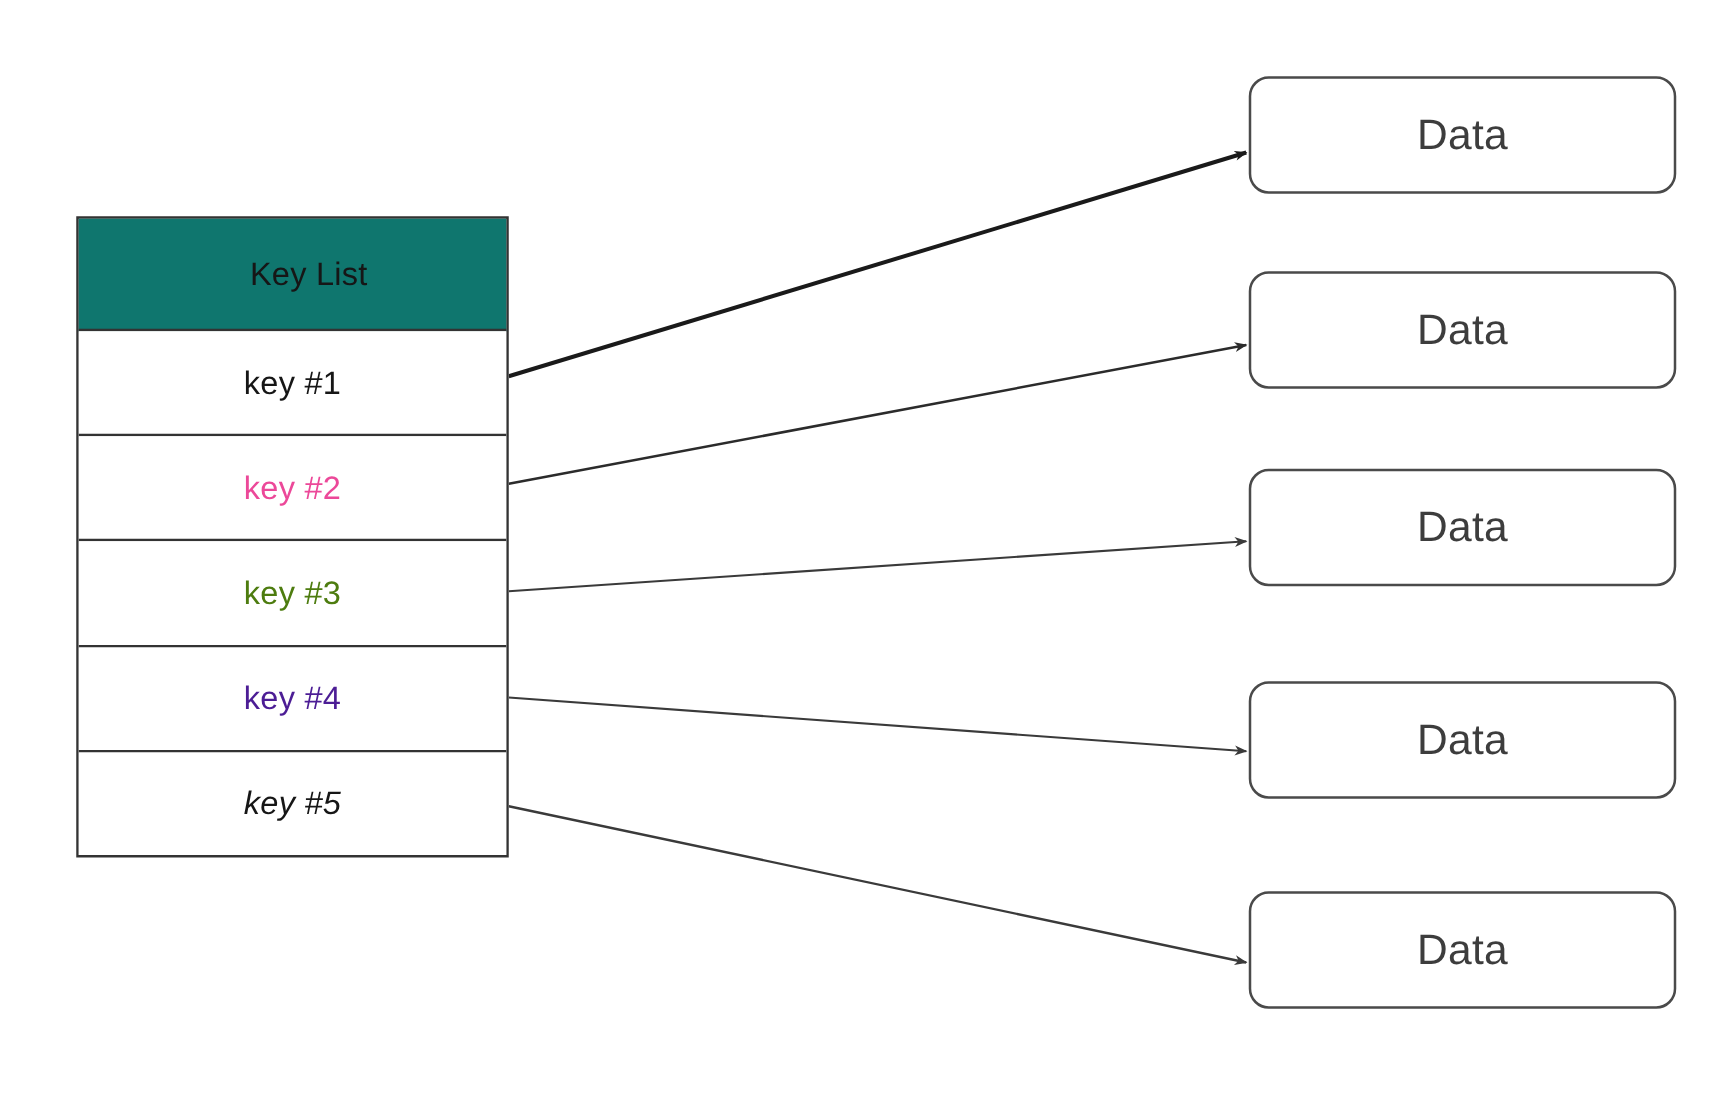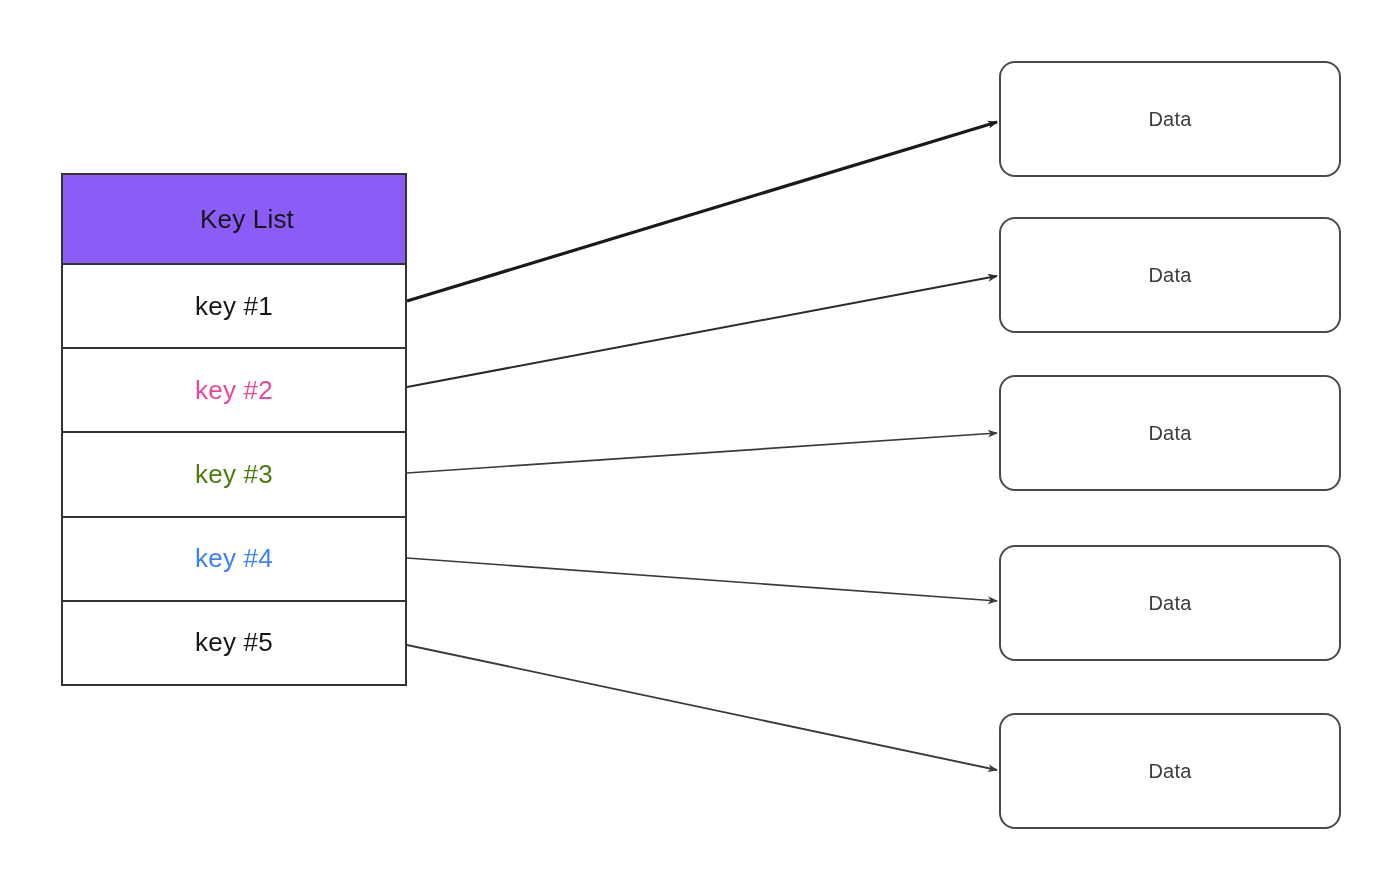--- a/index.html
+++ b/index.html
@@ -55,35 +55,36 @@
     display: flex;
     align-items: center;
     justify-content: center;
     color: #161616;
     font-size: 26px;
     background: #ffffff;
     letter-spacing: .2px;
   }
   .kl-row:last-child {
     border-bottom: none;
+    font-style: italic;
   }
   
   .data-box {
     position: absolute;
     box-sizing: border-box;
     width: 342px;
-    height: 116px;
+    height: 94px;
     border: 2px solid #4A4A4A;
     border-radius: 16px;
     background: #ffffff;
     display: flex;
     align-items: center;
     justify-content: center;
     color: #3D3D3D;
-    font-size: 20px;
+    font-size: 34px;
     letter-spacing: .2px;
   }
   #data-box-0 { left: 999px; top: 61px; }
   #data-box-1 { left: 999px; top: 217px; }
   #data-box-2 { left: 999px; top: 375px; }
   #data-box-3 { left: 999px; top: 545px; }
   #data-box-4 { left: 999px; top: 713px; }
 </style>
 </head>
 <body>
@@ -110,25 +111,25 @@
     </defs>
 
     <line marker-end="url(#ah-1)" x1="407" y1="301" x2="997" y2="122" stroke="#1A1A1A" stroke-width="3.2" stroke-linecap="butt"></line>
     <line marker-end="url(#ah-2)" x1="407" y1="387" x2="997" y2="276" stroke="#2B2B2B" stroke-width="2" stroke-linecap="butt"></line>
     <line marker-end="url(#ah-3)" x1="407" y1="473" x2="997" y2="433" stroke="#3A3A3A" stroke-width="1.7" stroke-linecap="butt"></line>
     <line marker-end="url(#ah-4)" x1="407" y1="558" x2="997" y2="601" stroke="#3A3A3A" stroke-width="1.7" stroke-linecap="butt"></line>
     <line marker-end="url(#ah-5)" x1="407" y1="645" x2="997" y2="770" stroke="#3A3A3A" stroke-width="1.9" stroke-linecap="butt"></line>
   </svg>
 
   <div id="key-list" style="border-color: rgb(51, 51, 51);">
-    <div class="kl-header" style="background: #8b5cf6; border-color: rgb(51, 51, 51); color: rgb(22, 22, 22); padding-left: 26px;">Key List</div>
+    <div class="kl-header" style="background: #0f766e; border-color: rgb(51, 51, 51); color: rgb(22, 22, 22); padding-left: 26px;">Key List</div>
     <div class="kl-row" style="border-color: rgb(51, 51, 51); color: rgb(22, 22, 22);">key #1</div>
     <div class="kl-row" style="border-color: rgb(51, 51, 51); color: #ec4899;">key #2</div>
     <div class="kl-row" style="border-color: rgb(51, 51, 51); color: #4d7c0f;">key #3</div>
-    <div class="kl-row" style="border-color: rgb(51, 51, 51); color: #3b82f6;">key #4</div>
+    <div class="kl-row" style="border-color: rgb(51, 51, 51); color: #4c1d95;">key #4</div>
     <div class="kl-row" style="border-color: rgb(51, 51, 51); color: rgb(22, 22, 22);">key #5</div>
   </div>
 
   <div class="data-box" id="data-box-0" style="border-color: rgb(74, 74, 74); color: rgb(61, 61, 61); background: rgb(255, 255, 255);">Data</div>
   <div class="data-box" id="data-box-1" style="border-color: rgb(74, 74, 74); color: rgb(61, 61, 61); background: rgb(255, 255, 255);">Data</div>
   <div class="data-box" id="data-box-2" style="border-color: rgb(74, 74, 74); color: rgb(61, 61, 61); background: rgb(255, 255, 255);">Data</div>
   <div class="data-box" id="data-box-3" style="border-color: rgb(74, 74, 74); color: rgb(61, 61, 61); background: rgb(255, 255, 255);">Data</div>
   <div class="data-box" id="data-box-4" style="border-color: rgb(74, 74, 74); color: rgb(61, 61, 61); background: rgb(255, 255, 255);">Data</div>
 
 </div>

